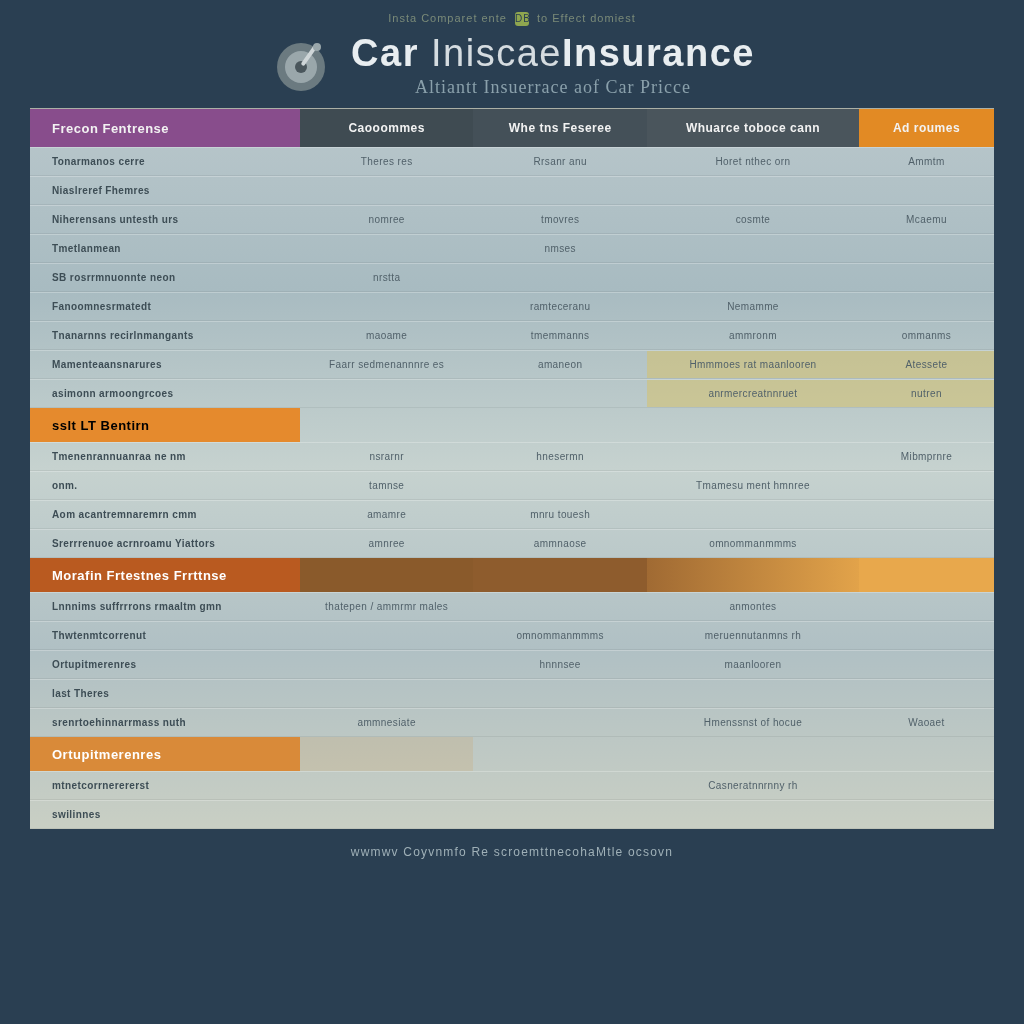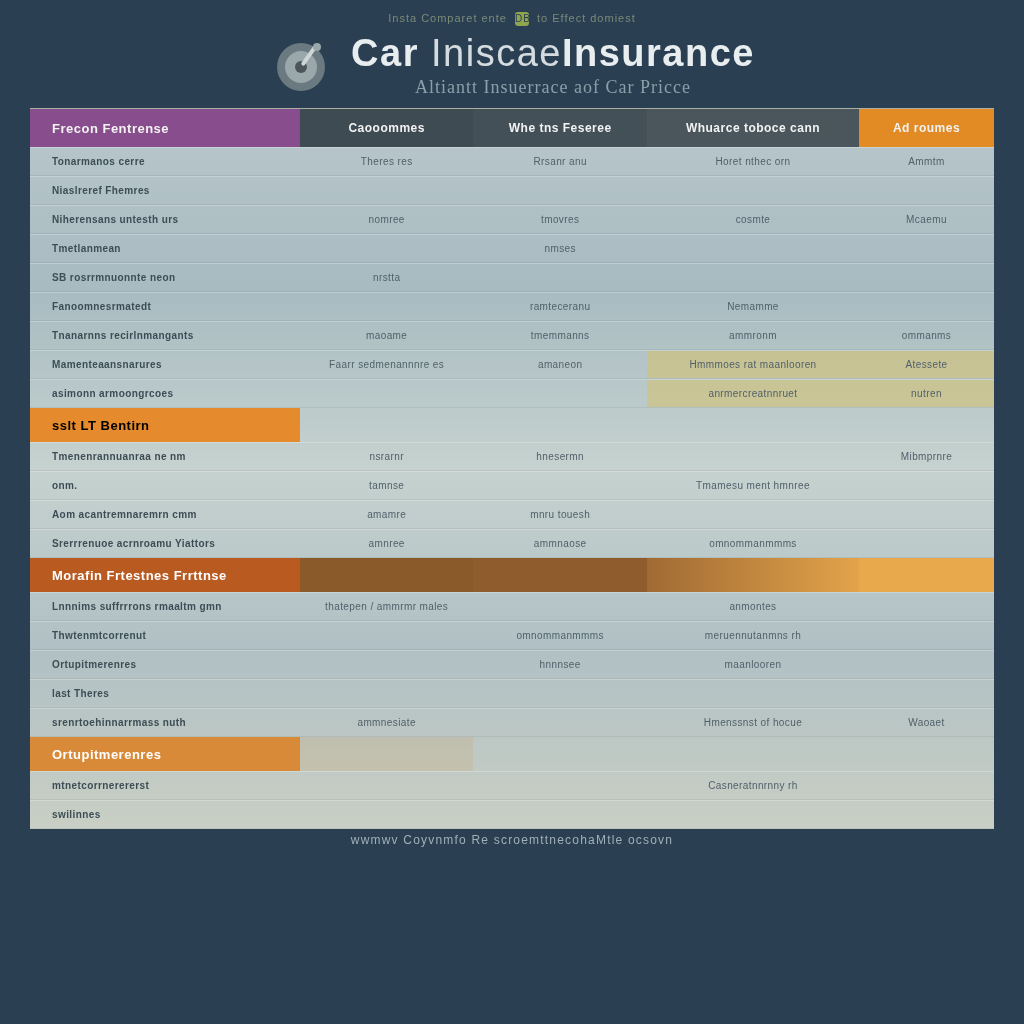--- a/index.html
+++ b/index.html
@@ -138,21 +138,21 @@
   .band-2 .c3 { background: linear-gradient(90deg,#a06a33 0%,#e2a34a 100%); }
   .band-2 .c4 { background: #e8a84c; }
   .band-3 .band-label { background: #d98a39; color: #fff; }
   .band-3 .c1 { background: rgba(217,138,57,.15); }
 
   .footer {
     text-align: center;
     color: #9fb0b7;
     font-size: 12px;
     letter-spacing: 1.2px;
-    margin-top: 4px;
+    margin-top: 16px;
     filter: blur(.3px);
   }
 </style>
 </head>
 <body>
 
 <div class="page">
 
   <div class="tagline">
     <span>Insta Comparet ente</span>

